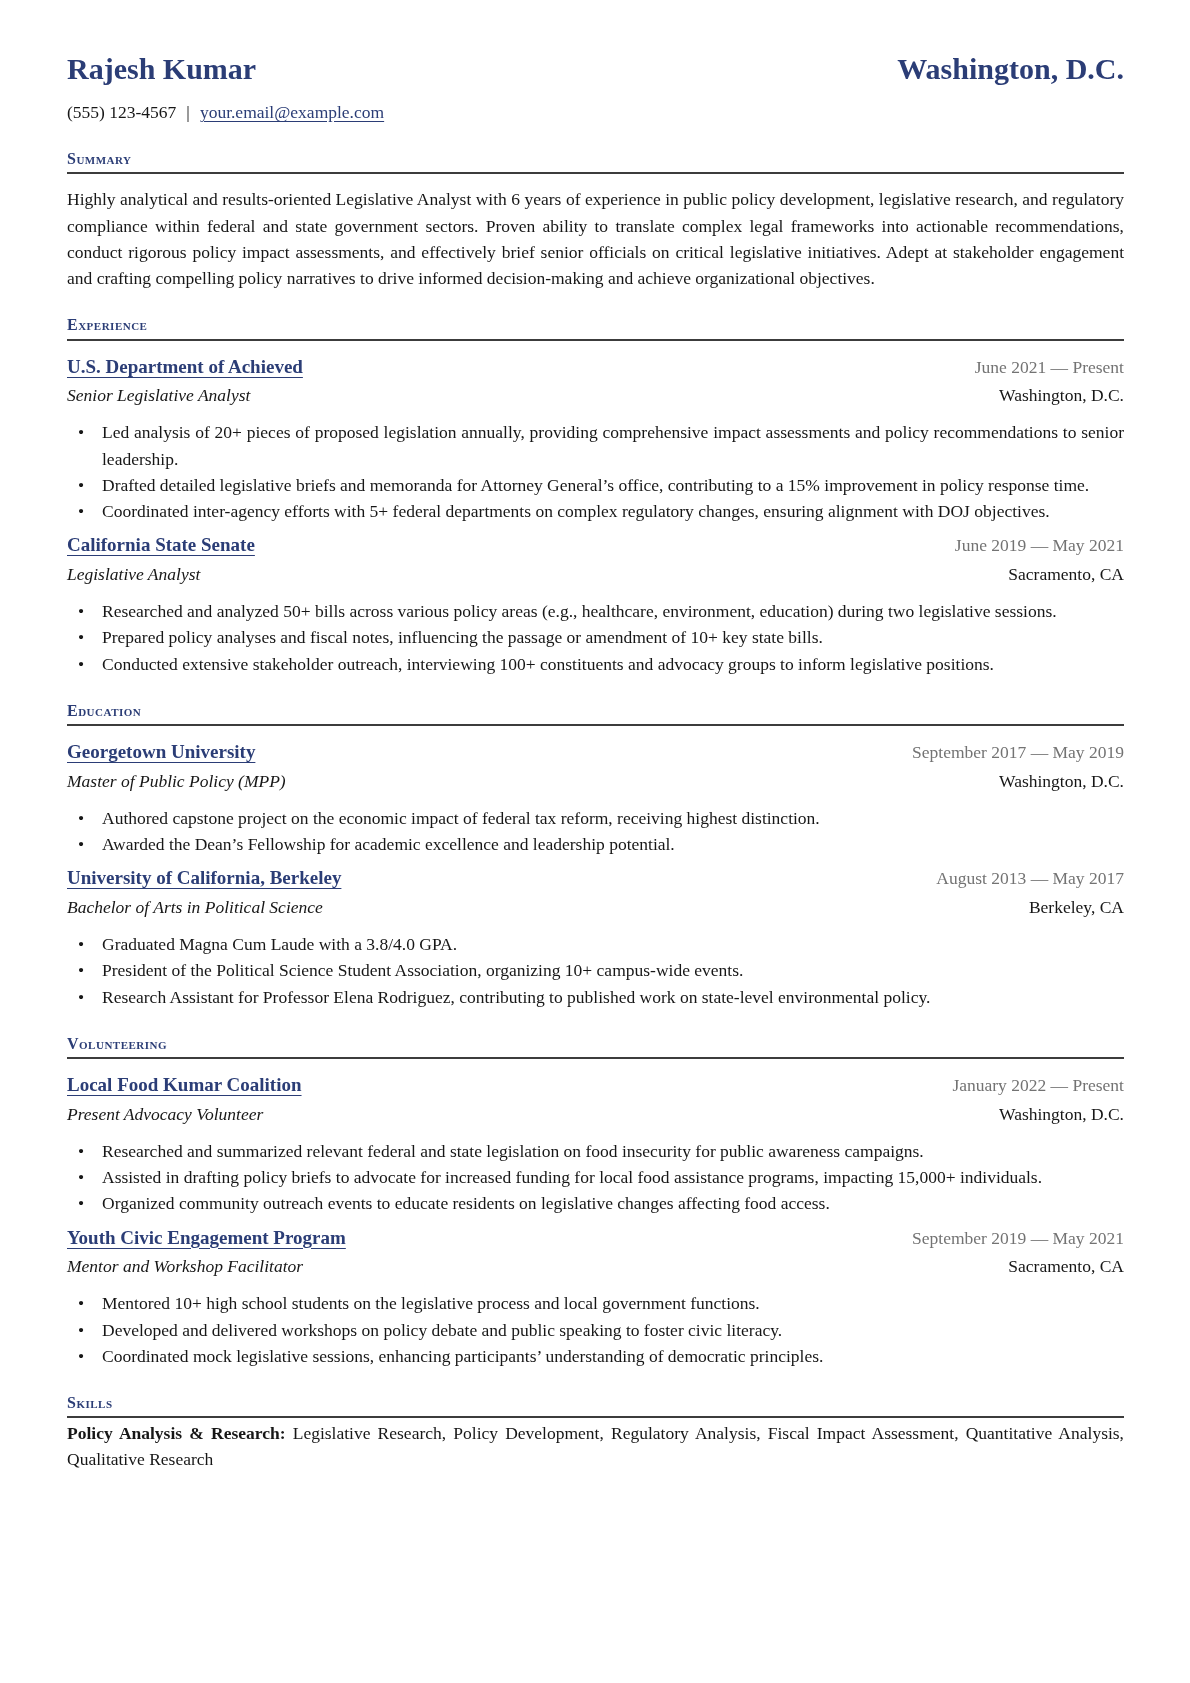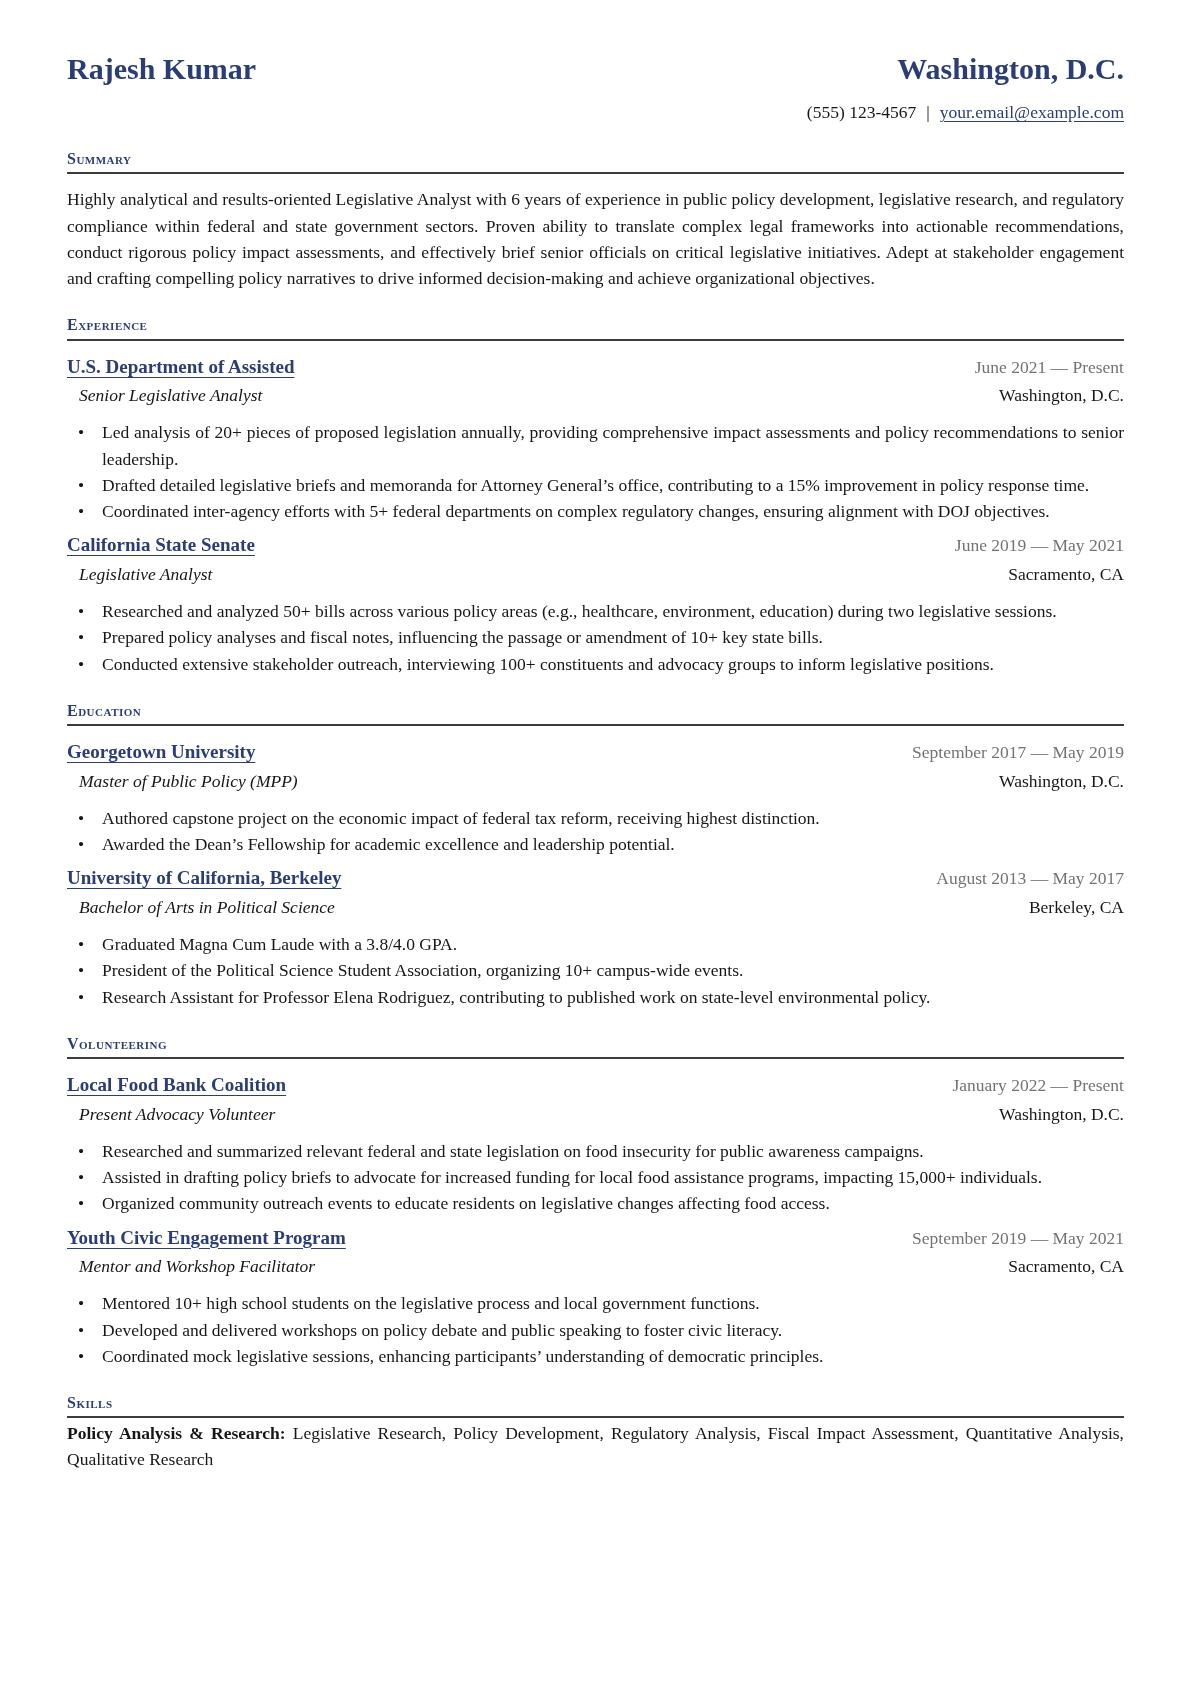--- a/index.html
+++ b/index.html
@@ -6,37 +6,37 @@
   html,body { background:#ffffff; }
   .page {
     width:1190px; height:1683px;
     padding:46px 66px 40px 67px;
     font-family:"Liberation Serif","DejaVu Serif",serif;
     color:#171717; font-size:17.5px; line-height:1.5;
     background:#ffffff; position:relative; overflow:hidden;
   }
   .header-row { display:flex; justify-content:space-between; align-items:baseline; }
   .name, .loc-top { font-size:30px; font-weight:bold; color:#2b3d76; }
-  .contact { margin-top:8px; font-size:17.5px; color:#171717;text-align:right; }
+  .contact { margin-top:8px; font-size:17.5px; color:#171717; }
   .contact .sep { margin:0 10px; color:#171717; }
   .email-link { color:#2b3d76; text-decoration:underline; text-underline-offset:3px; cursor:pointer; }
   .section { margin-top:24px; }
   .section-title {
     font-variant:small-caps; font-weight:bold; color:#2b3d76;
     font-size:16px; letter-spacing:0.5px; line-height:1.2;
     border-bottom:2px solid #3c3c3c; padding-bottom:4px;
   }
   .section-body { margin-top:12px; }
   .summary-text { text-align:justify; }
   .entry { margin-top:2px; }
   .entry + .entry { margin-top:7px; }
   .entry-header { display:flex; justify-content:space-between; align-items:baseline; }
   .org { font-weight:bold; color:#2b3d76; font-size:19px; text-decoration:underline; text-underline-offset:4px; cursor:pointer; }
   .dates { color:#737373; font-size:17.5px; }
-  .entry-sub { display:flex; justify-content:space-between; align-items:baseline; margin-top:1px;margin-left:12px; }
+  .entry-sub { display:flex; justify-content:space-between; align-items:baseline; margin-top:1px; }
   .role { font-style:italic; }
   .entry ul { margin:11px 0 6px 0; padding-left:27px; list-style:none; }
   .entry li { text-align:justify; position:relative; padding-left:8px; }
   .entry li::before {
     content:"•"; position:absolute; left:-16px; top:0; color:#171717;
   }
   .skill-line { margin-top:2px; text-align:justify; }
   .skill-cat { font-weight:bold; }
 </style>
 </head>
@@ -58,21 +58,21 @@
       <p class="summary-text">Highly analytical and results-oriented Legislative Analyst with 6 years of experience in public policy development, legislative research, and regulatory compliance within federal and state government sectors. Proven ability to translate complex legal frameworks into actionable recommendations, conduct rigorous policy impact assessments, and effectively brief senior officials on critical legislative initiatives. Adept at stakeholder engagement and crafting compelling policy narratives to drive informed decision-making and achieve organizational objectives.</p>
     </div>
   </div>
 
   <div class="section">
     <div class="section-title">Experience</div>
     <div class="section-body">
 
       <div class="entry">
         <div class="entry-header">
-          <span class="org">U.S. Department of Assisted</span>
+          <span class="org">U.S. Department of Achieved</span>
           <span class="dates">June 2021 — Present</span>
         </div>
         <div class="entry-sub">
           <span class="role">Senior Legislative Analyst</span>
           <span class="loc">Washington, D.C.</span>
         </div>
         <ul>
           <li>Led analysis of 20+ pieces of proposed legislation annually, providing comprehensive impact assessments and policy recommendations to senior leadership.</li>
           <li>Drafted detailed legislative briefs and memoranda for Attorney General’s office, contributing to a 15% improvement in policy response time.</li>
           <li>Coordinated inter-agency efforts with 5+ federal departments on complex regulatory changes, ensuring alignment with DOJ objectives.</li>
@@ -135,21 +135,21 @@
 
     </div>
   </div>
 
   <div class="section">
     <div class="section-title">Volunteering</div>
     <div class="section-body">
 
       <div class="entry">
         <div class="entry-header">
-          <span class="org">Local Food Bank Coalition</span>
+          <span class="org">Local Food Kumar Coalition</span>
           <span class="dates">January 2022 — Present</span>
         </div>
         <div class="entry-sub">
           <span class="role">Present Advocacy Volunteer</span>
           <span class="loc">Washington, D.C.</span>
         </div>
         <ul>
           <li>Researched and summarized relevant federal and state legislation on food insecurity for public awareness campaigns.</li>
           <li>Assisted in drafting policy briefs to advocate for increased funding for local food assistance programs, impacting 15,000+ individuals.</li>
           <li>Organized community outreach events to educate residents on legislative changes affecting food access.</li>

